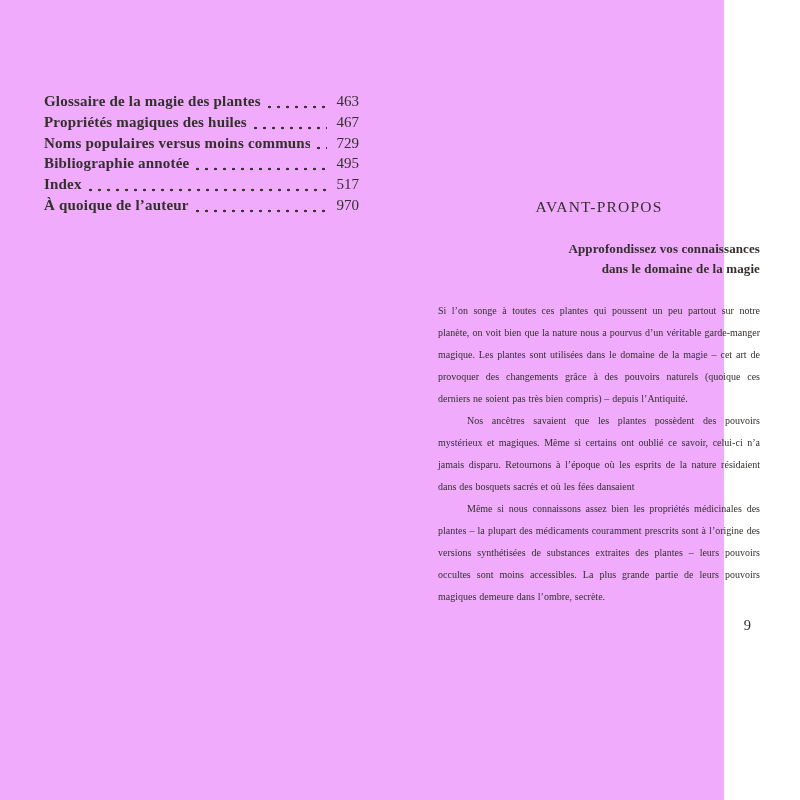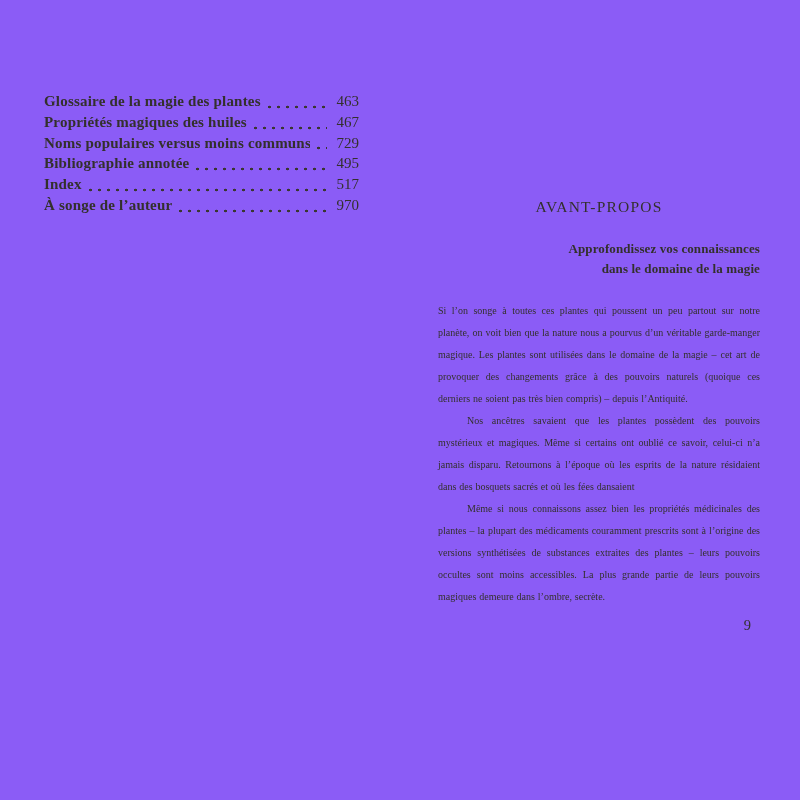--- a/index.html
+++ b/index.html
@@ -4,22 +4,22 @@
 <style>
   * { margin: 0; padding: 0; box-sizing: border-box; }
   html, body {
     width: 800px; height: 800px;
     background: #ffffff;
     font-family: "Liberation Serif", "DejaVu Serif", serif;
     overflow: hidden;
   }
   .spread {
     position: relative;
-    width: 800px; height: 800px;
-    background: #8b5cf6;
+    width: 724px; height: 800px;
+    background: #f0abfc;
     color: #33302c;
   }
 
   
   .toc {
     position: absolute;
     left: 44px; top: 91px;
     width: 315px;
   }
   .toc-row {
@@ -115,21 +115,21 @@
       <span class="toc-title">Bibliographie annotée</span>
       <span class="toc-leader"></span>
       <span class="toc-page">495</span>
     </div>
     <div class="toc-row">
       <span class="toc-title">Index</span>
       <span class="toc-leader"></span>
       <span class="toc-page">517</span>
     </div>
     <div class="toc-row">
-      <span class="toc-title">À songe de l’auteur</span>
+      <span class="toc-title">À quoique de l’auteur</span>
       <span class="toc-leader"></span>
       <span class="toc-page">970</span>
     </div>
   </div>
 
   <div class="content-col">
     <div class="kicker">AVANT-PROPOS</div>
 
     <h1 class="section-title"><span>Approfondissez vos connaissances</span><br><span>dans le domaine de la magie</span></h1>
 

